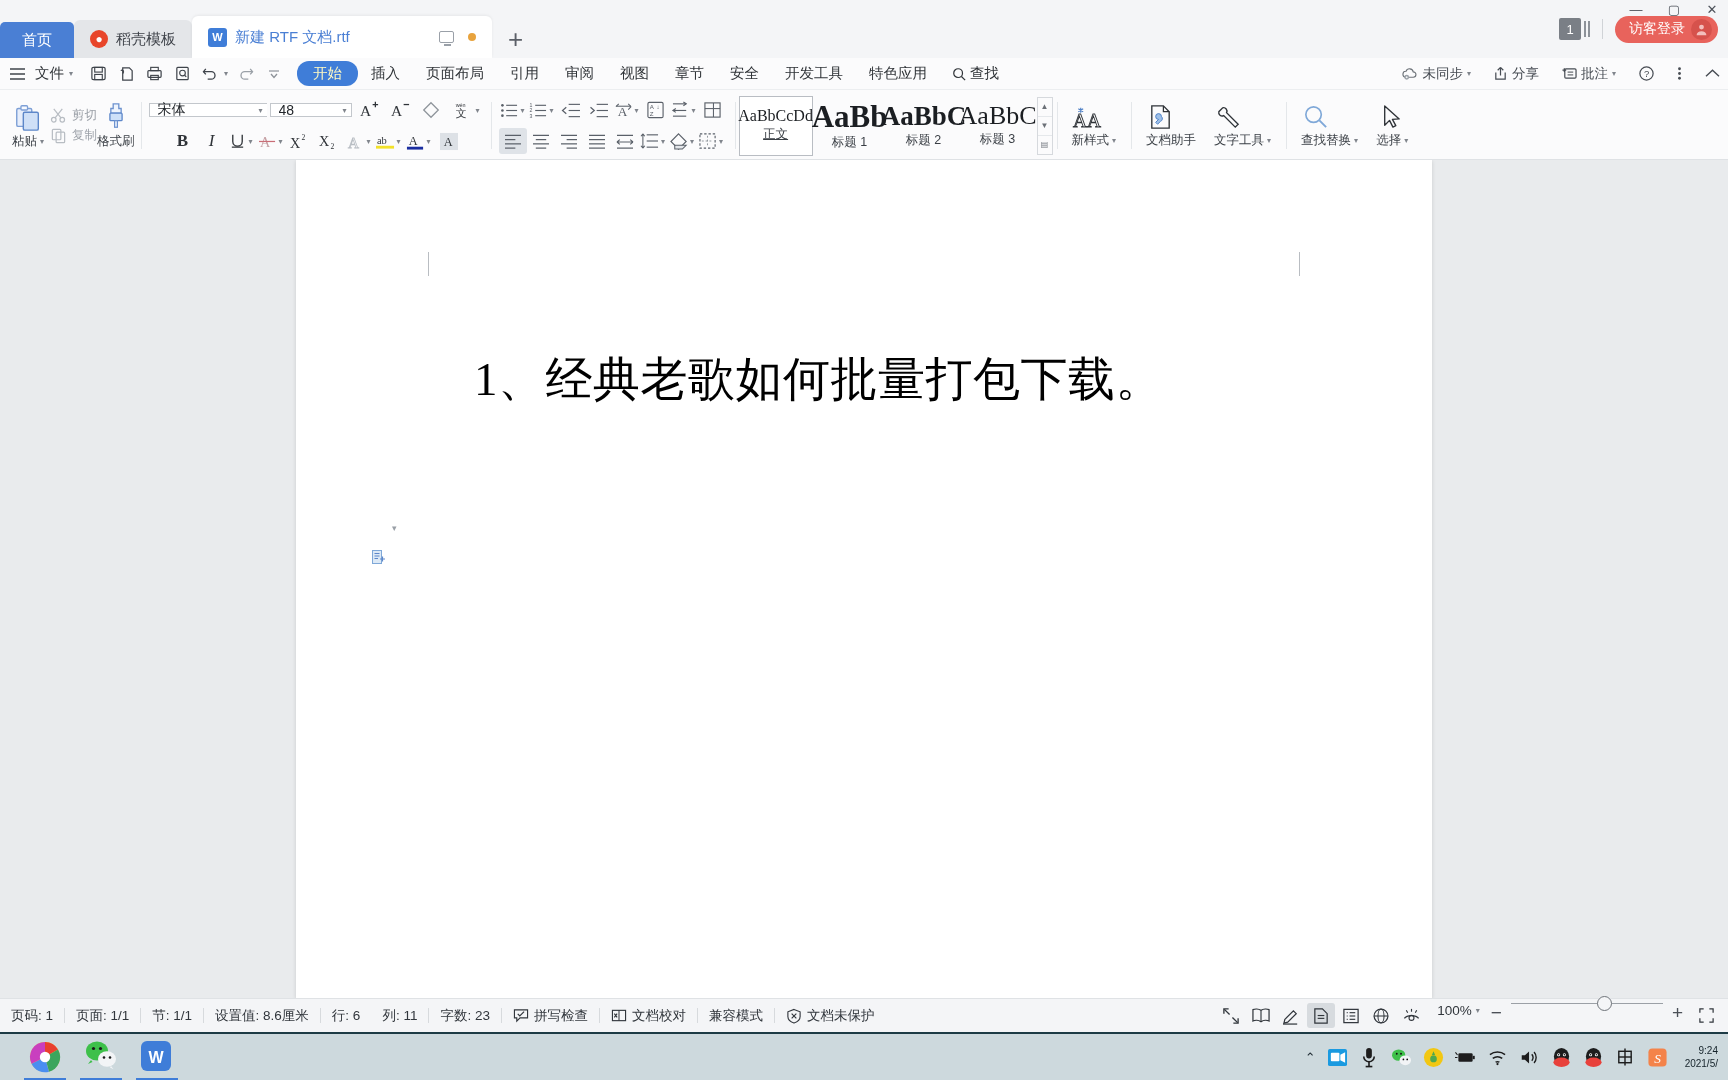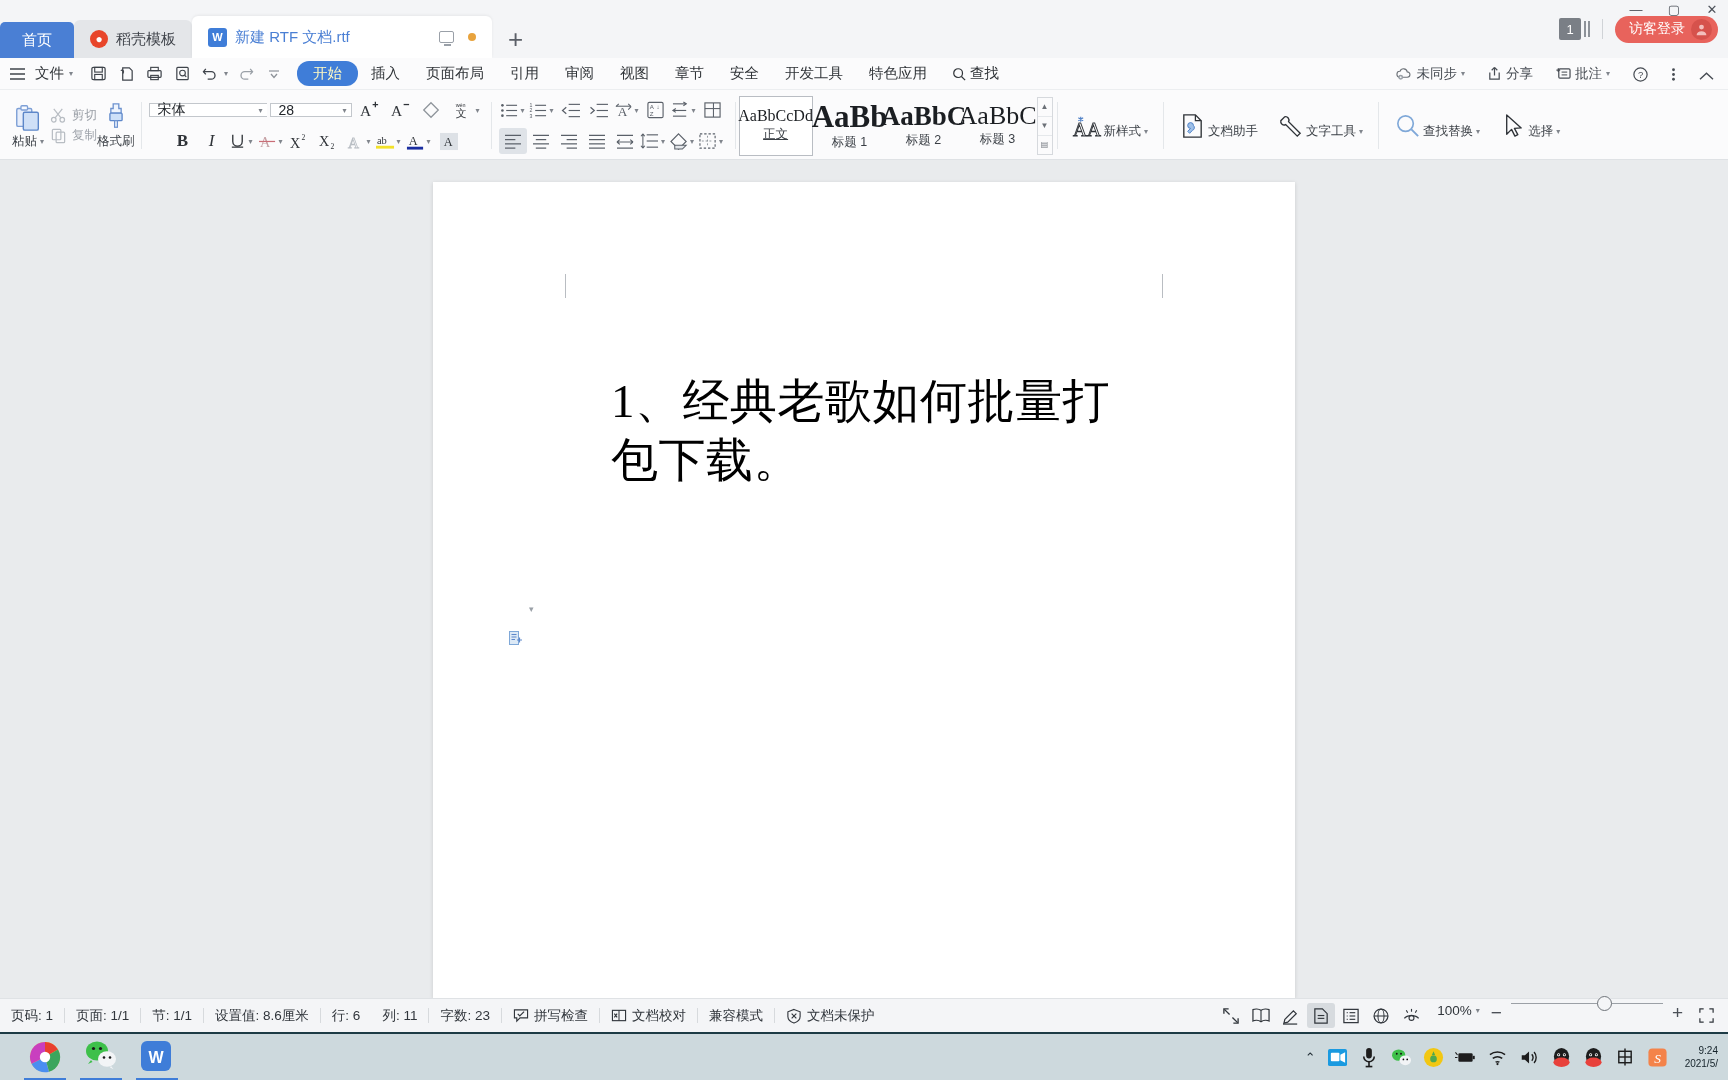--- a/index.html
+++ b/index.html
@@ -98,22 +98,22 @@
   }
   .qbar { display: flex; align-items: center; gap: 1px; margin-left: 4px; }
   .menu-items { display: flex; align-items: center; margin-left: 10px; }
   .menu-item {
     font-size: 14.5px; color: #2f3337; padding: 3px 13px; cursor: pointer;
     border-radius: 12px; white-space: nowrap;
   }
   .menu-item.active { background: #3f7dd8; color: #fef9c3; padding: 3px 16px; }
   .menu-search { display: flex; align-items: center; gap: 4px; padding: 3px 12px; font-size: 14.5px; color: #2f3337; cursor: pointer;}
   .menubar-right {
-    margin-left: auto; display: flex; align-items: flex-end; gap: 8px;
-    padding-right: 6px; font-size: 13.5px; color: #474c53;
+    margin-left: auto; display: flex; align-items: center; gap: 8px;
+    font-size: 13.5px; color: #474c53;
   }
   .mb-r-item { display: flex; align-items: center; gap: 4px; padding: 2px 7px; cursor: pointer; white-space: nowrap;}
   .caret { font-size: 8px; color: #80858c; }
 
   
   .ribbon {
     height: 70px; background: #fbfbfc; display: flex; align-items: stretch;
     flex: 0 0 70px; border-bottom: 1px solid #dfe2e5; padding-top: 2px;
     overflow: hidden;
   }
@@ -162,32 +162,32 @@
   .style-name { font-size: 12.5px; color: #3a3f45; }
   .style-name.u { text-decoration: underline; }
   .style-scroll {
     display: flex; flex-direction: column; justify-content: space-between;
     height: 58px; width: 16px; border: 1px solid #d6d9dd; background:#fbfbfc; margin-left:2px;
   }
   .ssb { flex:1; display:flex; align-items:center; justify-content:center; font-size:8px; color:#6b7077; border-bottom:1px solid #e5e8eb;}
   .ssb:last-child{border-bottom:none;}
 
   .tool-col {
-    display: flex; flex-direction: row; align-items: flex-end; justify-content: center;
+    display: flex; flex-direction: column; align-items: flex-start; justify-content: center;
     font-size: 12.5px; color: #3a3f45; cursor: pointer; padding: 0 9px; gap: 1px;
   }
   .tool-col .lbl { display: flex; align-items: center; gap: 3px; white-space: nowrap; }
 
   
   .docarea {
     flex: 1; background: #e9ebed; position: relative; overflow: hidden;
     display: flex; justify-content: center;
   }
   .page {
-    width: 862px; background: #fff; margin-top: 22px;
+    width: 1136px; background: #fff; 
     box-shadow: 0 1px 4px rgba(0,0,0,0.14); position: relative;
   }
   .mk { position: absolute; width: 24px; height: 24px; }
   .mk.tl { left: 132px; top: 92px; border-left: 1px solid #b9bdc2; border-bottom:0; }
   .mk.tl::after{content:'';position:absolute;left:-1px;top:18px;width:0px;height:6px;}
   .mk.tr { right: 132px; top: 92px; border-right: 1px solid #b9bdc2; }
   .doc-body { padding: 190px 140px 0 140px; }
   .doc-line {
     font-family: "Liberation Serif", "DejaVu Serif", serif;
     font-size: 47px; color: #000; line-height: 1.25; letter-spacing: 0.5px;
@@ -465,21 +465,21 @@
       </div>
     </div>
 
     <div class="rgroup font-grp">
       <div class="font-row1">
         <div class="combo fname">
           <span class="cv">宋体</span>
           <span class="caret">▾</span>
         </div>
         <div class="combo fsize">
-          <span class="cv">28</span>
+          <span class="cv">48</span>
           <span class="caret">▾</span>
         </div>
         <div class="tbtn">
           <svg width="20" height="20" viewBox="0 0 22 22">
               <text x="1" y="18" font-size="17" font-family="Liberation Serif" fill="#2f3338">A</text>
               <path d="M15 5h6M18 2v6" stroke="#2f3338" stroke-width="1.4"></path>
             </svg>
         </div>
         <div class="tbtn">
           <svg width="20" height="20" viewBox="0 0 22 22">

